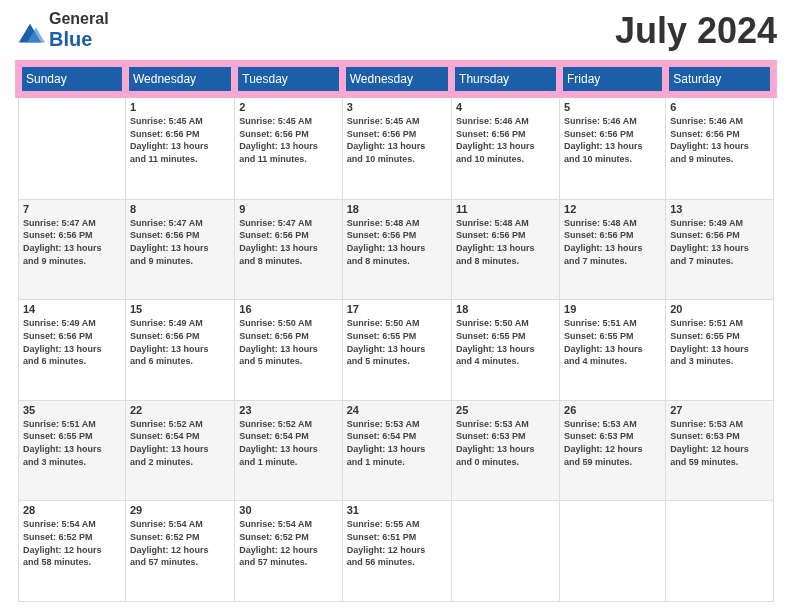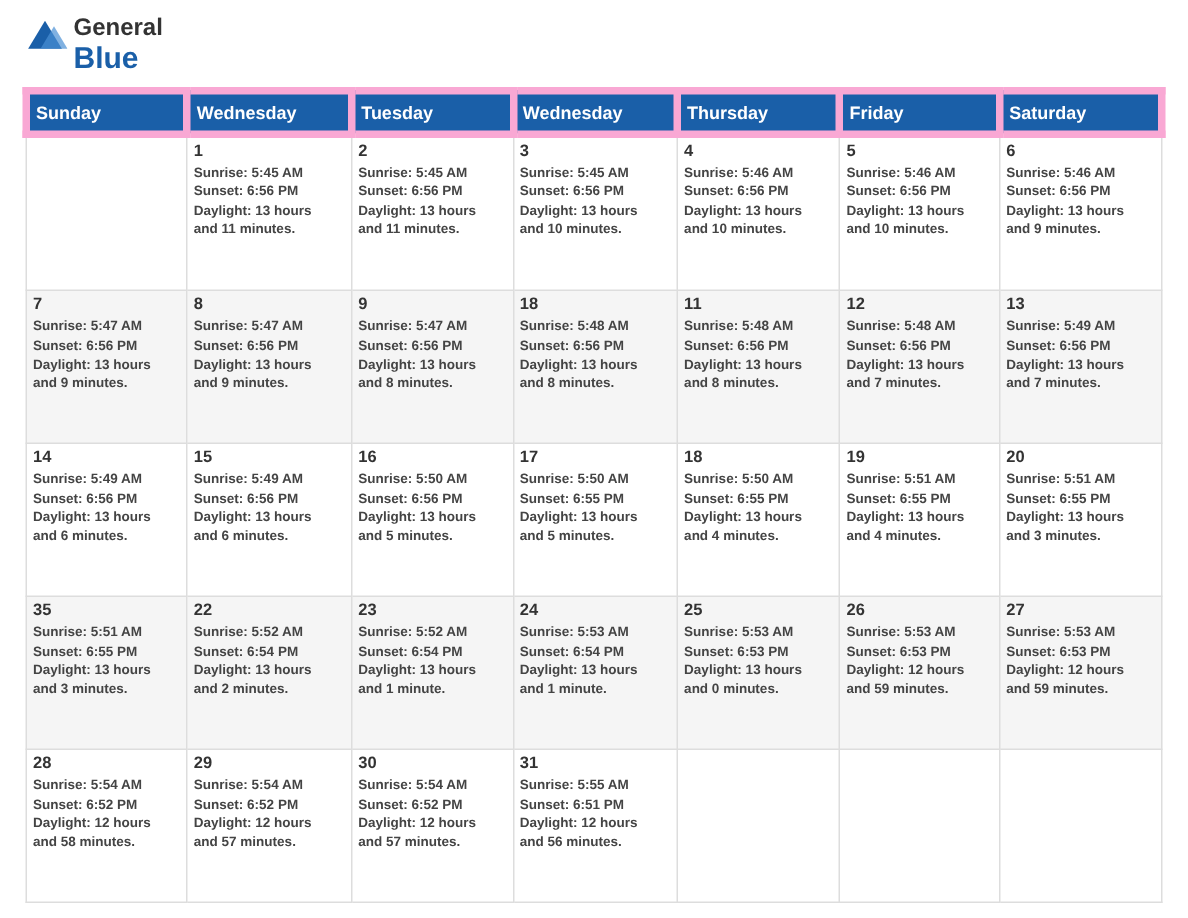--- a/index.html
+++ b/index.html
@@ -18,21 +18,21 @@
       flex-direction: column;
     }
     .header {
       display: flex;
       justify-content: space-between;
       align-items: flex-start;
       margin-bottom: 8px;
     }
     .logo {
       display: flex;
-      align-items: flex-start;
+      align-items: flex-end;
       gap: 4px;
     }
     .logo-text {
       display: flex;
       flex-direction: column;
       line-height: 1.1;
     }
     .logo-general {
       font-size: 16px;
       font-weight: bold;
@@ -61,24 +61,24 @@
     }
     .calendar {
       width: 100%;
       border-collapse: collapse;
       flex: 1;
     }
     .calendar th {
       background: #1a5fa8;
       color: #fff;
       font-size: 12px;
-      font-weight: bold;
+      font-weight: normal;
       padding: 5px 4px;
       text-align: left;
-      border: 5px solid #f9a8d4;
+      border: 7px solid #f9a8d4;
     }
     .calendar td {
       border: 1px solid #ddd;
       vertical-align: top;
       padding: 3px 4px;
       font-size: 9.5px;
       color: #333;
       width: 113px;
       background: #fff;
     }
@@ -111,20 +111,21 @@
       <svg class="logo-icon" viewBox="0 0 40 40">
         <polygon points="20,5 35,30 5,30" fill="#1a5fa8"></polygon>
         <polygon points="28,10 40,30 16,30" fill="#4a90d4" opacity="0.7"></polygon>
       </svg>
       <div class="logo-text">
         <span class="logo-general">General</span>
         <span class="logo-blue">Blue</span>
       </div>
     </div>
     <div class="title-block">
+      <div class="main-title">July 2024</div>
     </div>
   </div>
 
   <table class="calendar">
     <thead>
       <tr>
         <th>Sunday</th>
         <th>Wednesday</th>
         <th>Tuesday</th>
         <th>Wednesday</th>

